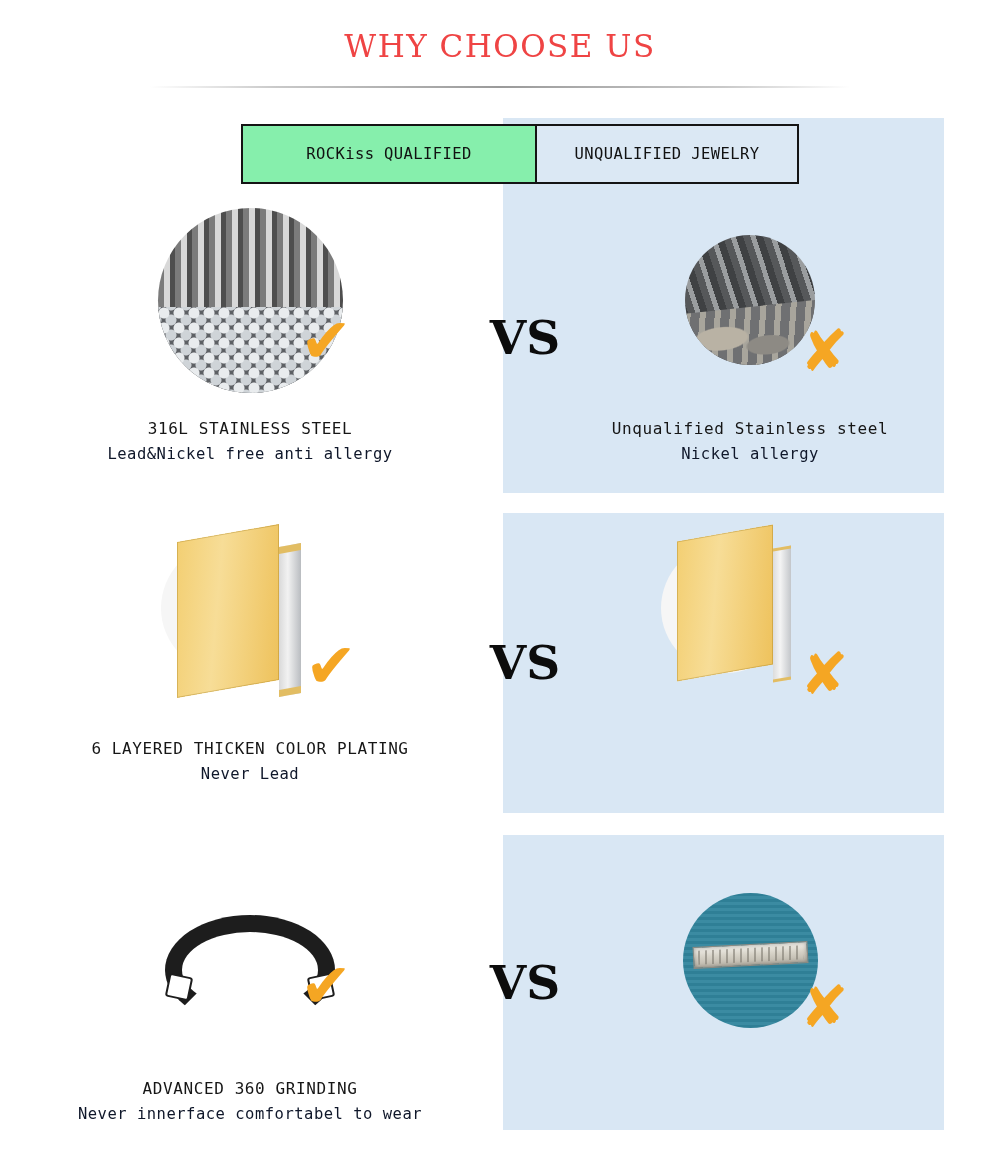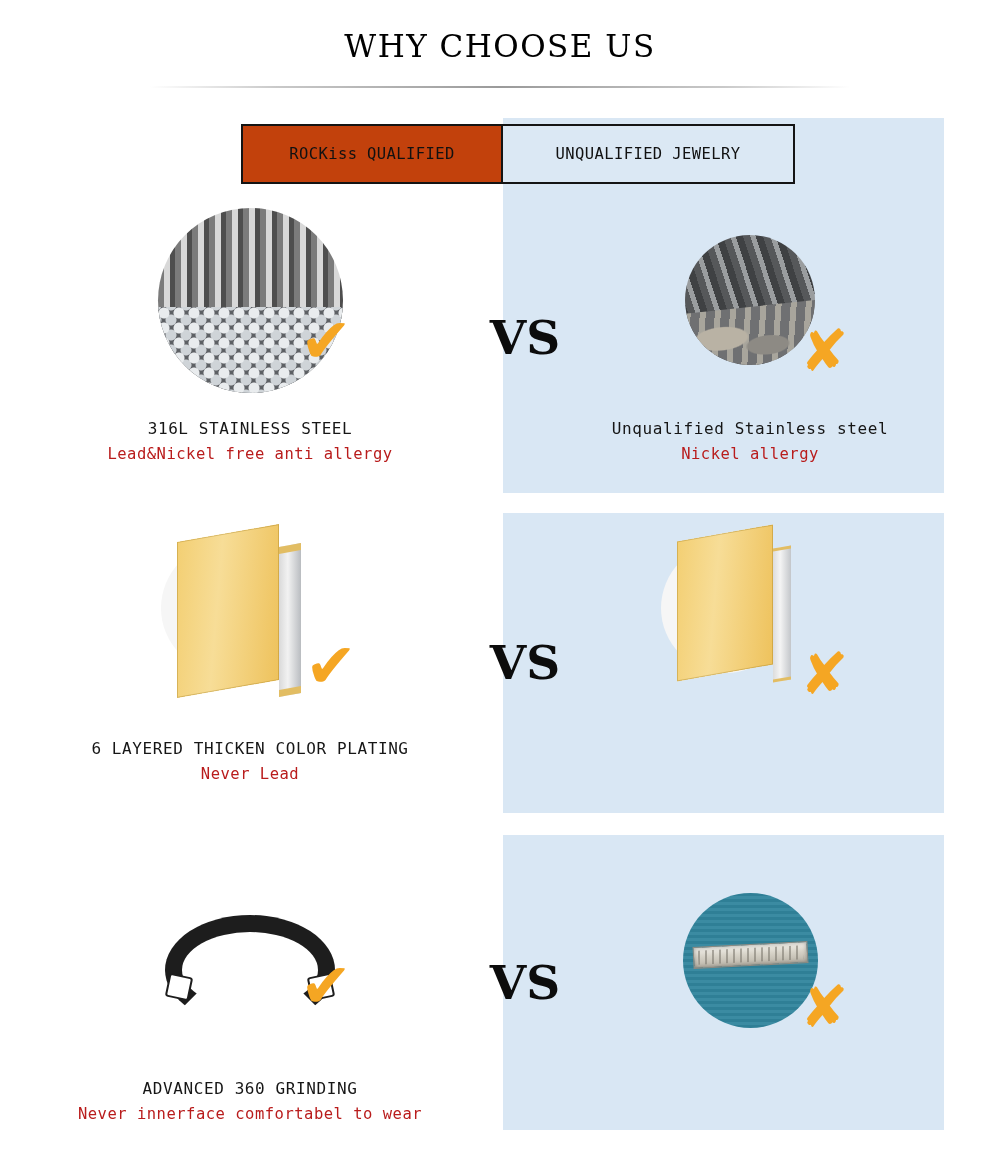--- a/index.html
+++ b/index.html
@@ -14,55 +14,55 @@
     position: relative;
     overflow: hidden;
   }
 
   
   .page-title {
     text-align: center;
     font-family: "DejaVu Serif", serif;
     font-size: 31px;
     letter-spacing: 1.5px;
-    color: #000000;
+    color: #ef4444;
     padding-top: 28px;
     font-weight: 400;
   }
   .title-rule {
     width: 700px;
     height: 2px;
     margin: 22px auto 0 auto;
     background: linear-gradient(to right, rgba(200,200,200,0), #c9c9c9 18%, #9a9a9a 50%, #c9c9c9 82%, rgba(200,200,200,0));
   }
 
   
   .tabs {
     position: absolute;
     top: 124px;
     left: 241px;
     display: flex;
   }
   .tab {
-    width: 262px;
+    width: 296px;
     height: 60px;
     box-sizing: border-box;
     border: 2px solid #141414;
-    background: #c2410c;
+    background: #86efac;
     display: flex;
     align-items: center;
     justify-content: center;
     font-size: 15.5px;
     letter-spacing: 0.4px;
     color: #111111;
   }
   .tab.second {
     border-left: none;
     background: #dbe8f4;
-    width: 292px;
+    width: 262px;
   }
 
   
   .blue-panel {
     position: absolute;
     left: 503px;
     width: 441px;
     background: #d9e7f4;
     z-index: 0;
   }
@@ -105,21 +105,21 @@
   }
   .cap-main {
     font-size: 16px;
     letter-spacing: 0.6px;
     color: #161616;
     display: block;
   }
   .cap-sub {
     font-size: 15.5px;
     letter-spacing: 0.5px;
-    color: #b91c1c;
+    color: #0f172a;
     display: block;
   }
 
   
   .vs {
     position: absolute;
     left: 470px;
     width: 110px;
     text-align: center;
     font-family: "DejaVu Serif", serif;

